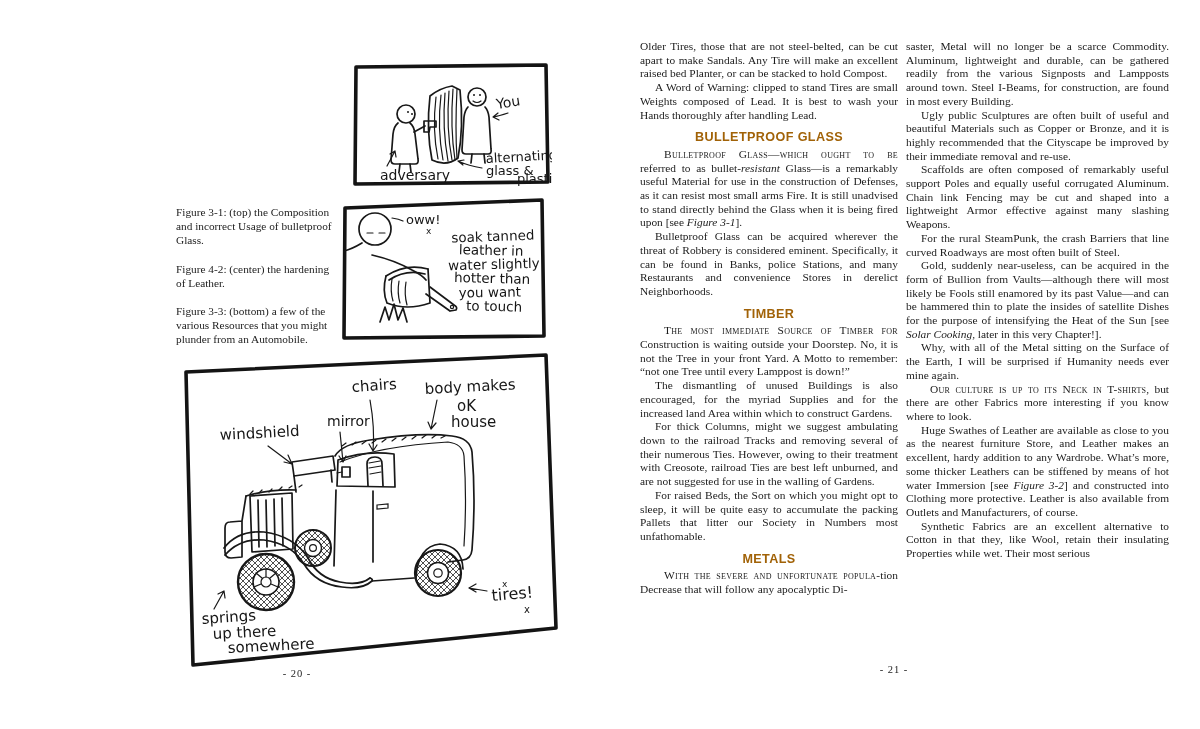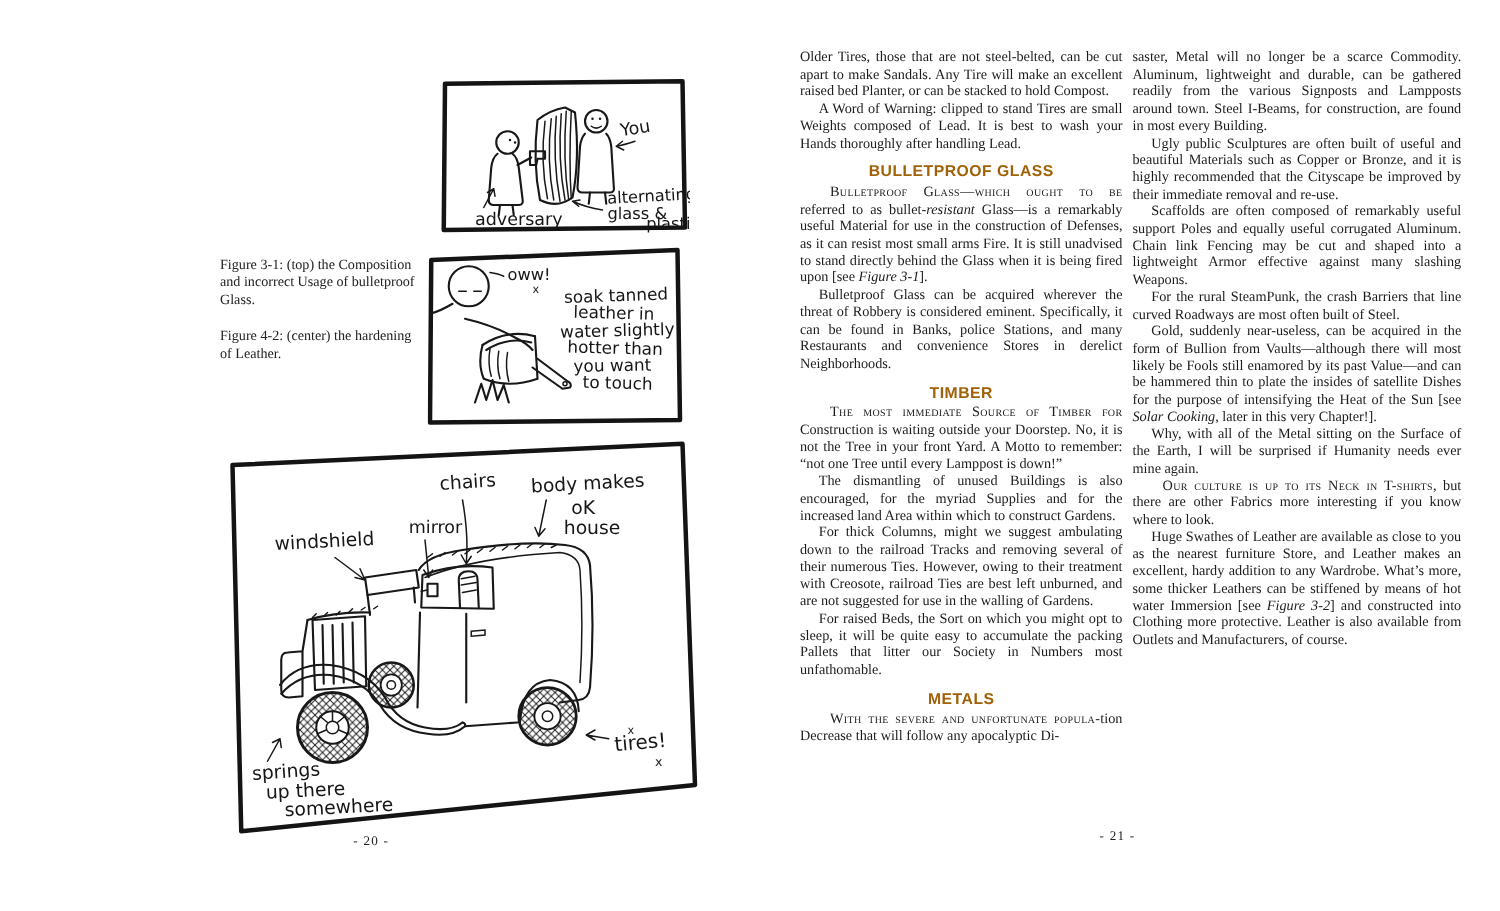--- a/index.html
+++ b/index.html
@@ -34,20 +34,21 @@
 </head>
 <body>
 
 <div id="spread">
 
   <div>
 
     <div id="captions">
       <p class="caption">Figure 3-1: (top) the Composition and incorrect Usage of bulletproof Glass.</p>
       <p class="caption">Figure 4-2: (center) the hardening of Leather.</p>
+      <p class="caption">Figure 3-3: (bottom) a few of the various Resources that you might plunder from an Automobile.</p>
     </div>
 
     <svg id="fig1" class="figsvg" width="200" height="127" viewBox="0 0 200 127">
       <path class="bord" d="M4,5 L194,3 L196,120 L3,122 Z"></path>
       <g>
         <circle class="stk" cx="54" cy="52" r="9"></circle>
         <circle cx="56" cy="50" r="1" fill="#181818"></circle>
           <circle cx="60" cy="52" r="1" fill="#181818"></circle>
         <path class="stk" d="M46,61 Q42,64 41,72 L39,98 Q39,102 43,102 L63,102 Q67,102 66,97 L63,72 Q62,64 58,61"></path>
         <path class="stk" d="M48,102 L47,110 M58,102 L59,110"></path>
@@ -201,17 +202,18 @@
       </div>
     <div id="col2" class="col">
         <p class="para"><span>saster, Metal will no longer be a scarce Commodity. Aluminum, lightweight and durable, can be gathered readily from the various Signposts and Lampposts around town. Steel I-Beams, for construction, are found in most every Building.</span></p>
         <p class="para ind"><span>Ugly public Sculptures are often built of useful and beautiful Materials such as Copper or Bronze, and it is highly recommended that the Cityscape be improved by their immediate removal and re-use.</span></p>
         <p class="para ind"><span>Scaffolds are often composed of remarkably useful support Poles and equally useful corrugated Aluminum. Chain link Fencing may be cut and shaped into a lightweight Armor effective against many slashing Weapons.</span></p>
         <p class="para ind"><span>For the rural SteamPunk, the crash Barriers that line curved Roadways are most often built of Steel.</span></p>
         <p class="para ind"><span>Gold, suddenly near-useless, can be acquired in the form of Bullion from Vaults—although there will most likely be Fools still enamored by its past Value—and can be hammered thin to plate the insides of satellite Dishes for the purpose of intensifying the Heat of the Sun [see </span><span class="i">Solar Cooking</span><span>, later in this very Chapter!].</span></p>
         <p class="para ind"><span>Why, with all of the Metal sitting on the Surface of the Earth, I will be surprised if Humanity needs ever mine again.</span></p>
         <p class="para"><span class="sc">Our culture is up to its Neck in T-shirts,</span><span> but there are other Fabrics more interesting if you know where to look.</span></p>
         <p class="para ind"><span>Huge Swathes of Leather are available as close to you as the nearest furniture Store, and Leather makes an excellent, hardy addition to any Wardrobe. What’s more, some thicker Leathers can be stiffened by means of hot water Immersion [see </span><span class="i">Figure 3-2</span><span>] and constructed into Clothing more protective. Leather is also available from Outlets and Manufacturers, of course.</span></p>
+        <p class="para ind"><span>Synthetic Fabrics are an excellent alternative to Cotton in that they, like Wool, retain their insulating Properties while wet. Their most serious</span></p>
       </div>
     <div id="pn21" class="pagenum">- 21 -</div>
   </div>
 
 </div>
 
 </body></html>

